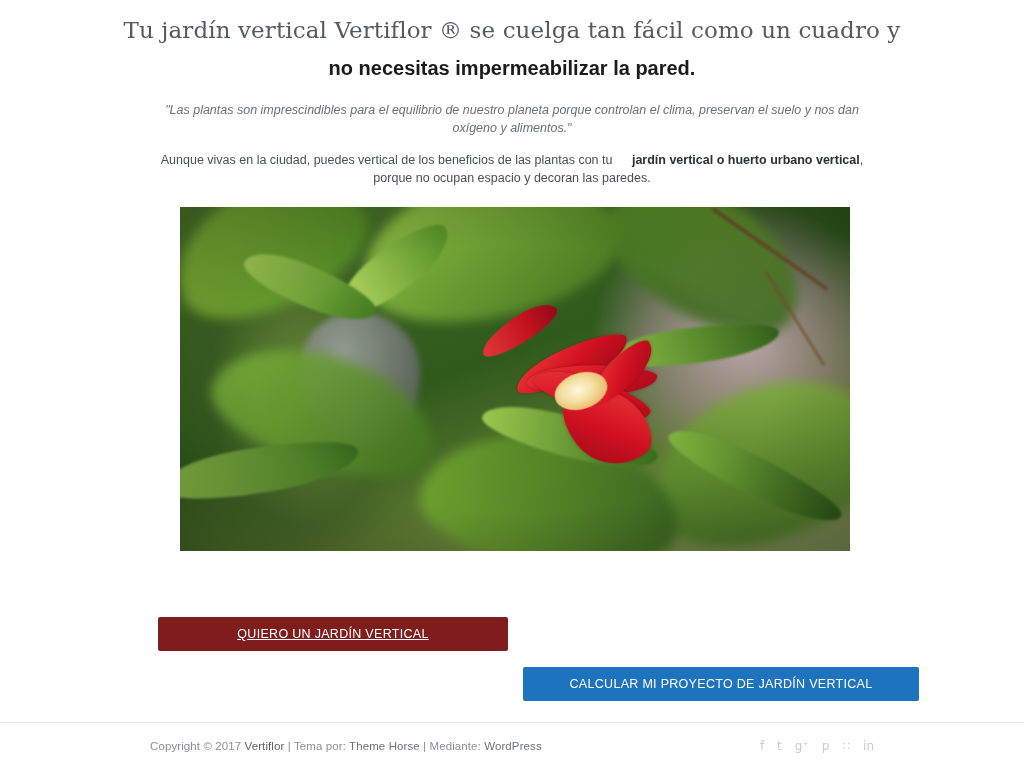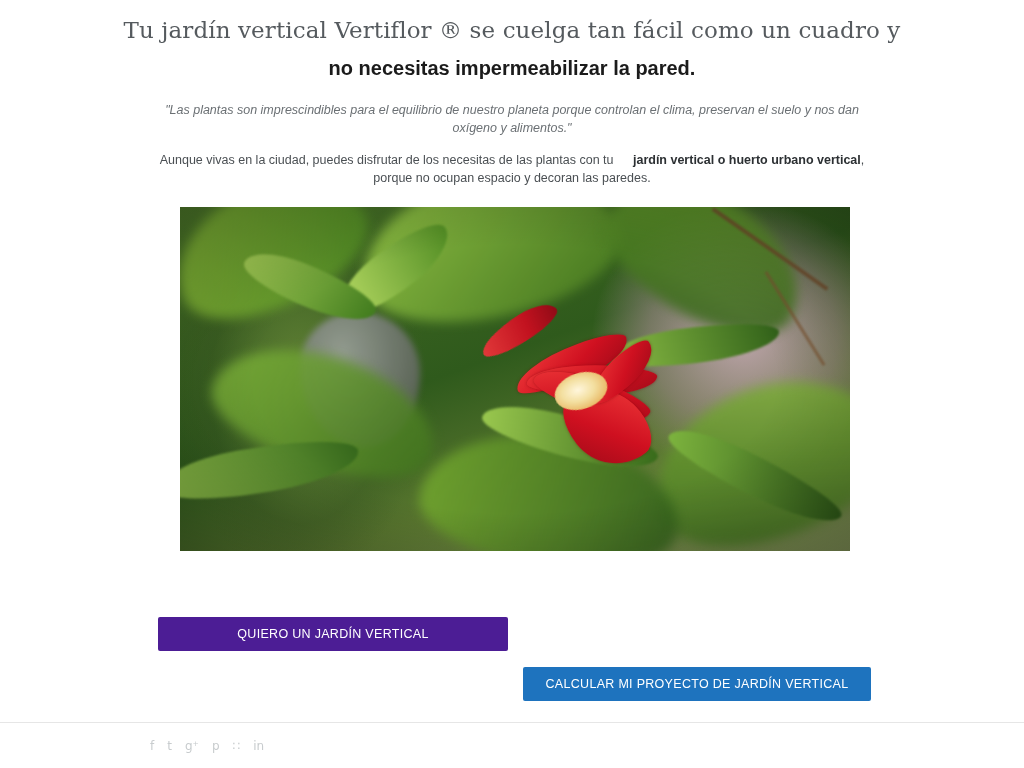--- a/index.html
+++ b/index.html
@@ -144,25 +144,25 @@
     font-size: 12.5px;
     font-weight: 400;
     letter-spacing: 0.3px;
     cursor: pointer;
     font-family: "Liberation Sans", sans-serif;
     display: flex;
     align-items: center;
     justify-content: center;
     border-radius: 2px;
   }
-  .btn-red { background: #4c1d95; }
+  .btn-red { background: #7f1d1d; text-decoration: underline; }
   .btn-blue { background: #1e73be; }
   #btn-garden { left: 158px; top: 0; width: 350px; }
   #btn-contact { left: 523px; top: 0; width: 348px; }
-  #btn-calc { left: 523px; top: 50px; width: 348px; }
+  #btn-calc { left: 523px; top: 50px; width: 396px; }
 
   
   .footer {
     position: absolute;
     left: 0; bottom: 0;
     width: 1024px;
     height: 46px;
     border-top: 1px solid #e6e6e6;
     background: #ffffff;
   }
@@ -204,21 +204,21 @@
 <div class="page">
 
   <div class="headline-wrap">
     <h1 class="headline-1">Tu jardín vertical Vertiflor ® se cuelga tan fácil como un cuadro y</h1>
     <h2 class="headline-2"><span>no necesitas impermeabilizar la pared</span><span class="period">.</span></h2>
   </div>
 
   <p class="lead quote">"Las plantas son imprescindibles para el equilibrio de nuestro planeta porque controlan el clima, preservan el suelo y nos dan oxígeno y alimentos."</p>
 
   <p class="lead second">
-    <span>Aunque vivas en la ciudad, puedes disfrutar de los necesitas de las plantas con tu </span><b>jardín vertical o huerto urbano vertical</b><span>, porque no ocupan espacio y decoran las paredes.</span>
+    <span>Aunque vivas en la ciudad, puedes vertical de los beneficios de las plantas con tu </span><b>jardín vertical o huerto urbano vertical</b><span>, porque no ocupan espacio y decoran las paredes.</span>
   </p>
 
   <div class="hero" title="jardin-vertical-flor-roja">
     <div class="layer bg"></div>
 
     <div class="stone"></div>
 
     <div class="blur-leaf" style="left:-10px; top:-20px; width:200px; height:120px; background:linear-gradient(120deg,#8fc23a,#4e8a22); transform:rotate(-25deg);"></div>
     <div class="blur-leaf" style="left:30px; top:150px; width:230px; height:110px; background:linear-gradient(110deg,#7fb43a,#3f711d); transform:rotate(18deg);"></div>
     <div class="blur-leaf" style="left:180px; top:-30px; width:260px; height:140px; background:linear-gradient(140deg,#9ed04a,#46791f); transform:rotate(-12deg);"></div>
@@ -249,20 +249,23 @@
     <div class="layer vignette"></div>
   </div>
 
   <div class="cta-row">
     <button id="btn-garden" class="btn btn-red">QUIERO UN JARDÍN VERTICAL</button>
     <button id="btn-calc" class="btn btn-blue">CALCULAR MI PROYECTO DE JARDÍN VERTICAL</button>
   </div>
 
   <div class="footer">
     <div class="footer-inner">
+      <div class="copyright">
+        <span>Copyright © 2017 </span><a href="#" class="strong">Vertiflor</a><span> | Tema por: </span><a href="#">Theme Horse</a><span> | Mediante: </span><a href="#">WordPress</a>
+      </div>
       <div class="social">
         <span class="social-icon">f</span>
         <span class="social-icon">t</span>
         <span class="social-icon">g⁺</span>
         <span class="social-icon">p</span>
         <span class="social-icon">∷</span>
         <span class="social-icon">in</span>
       </div>
     </div>
   </div>

